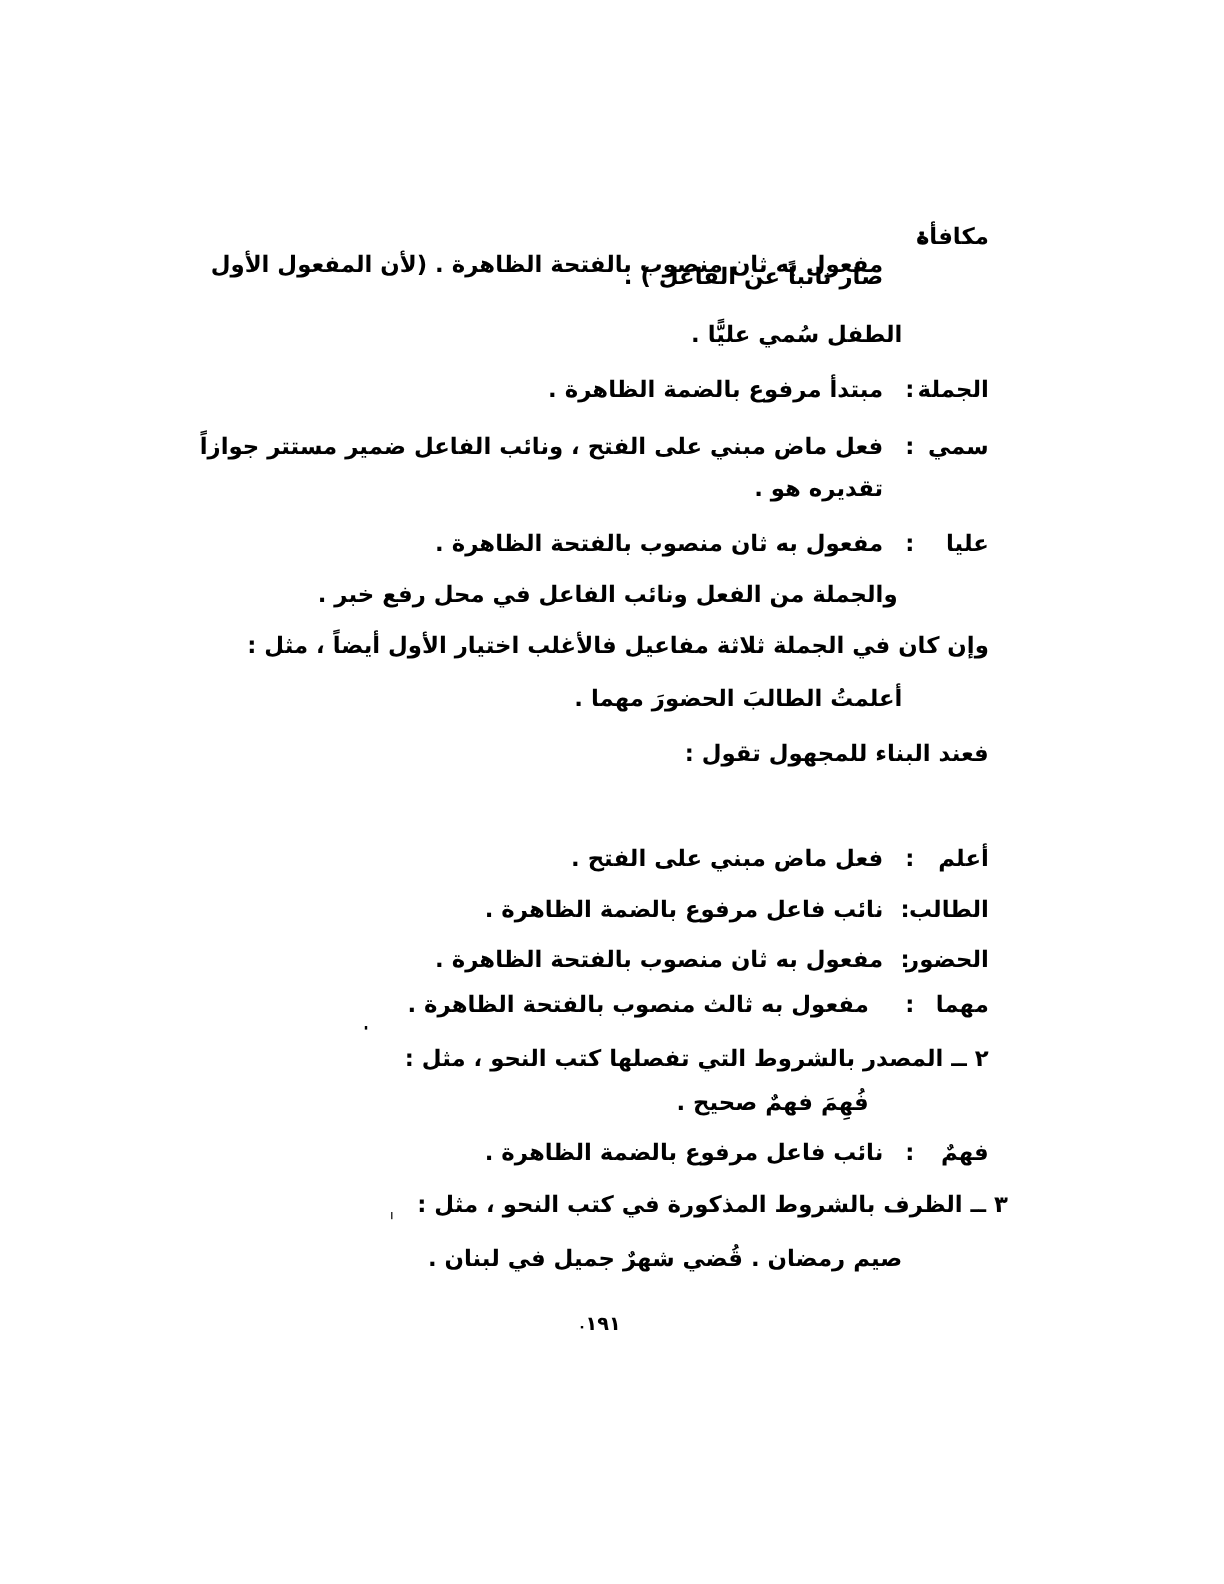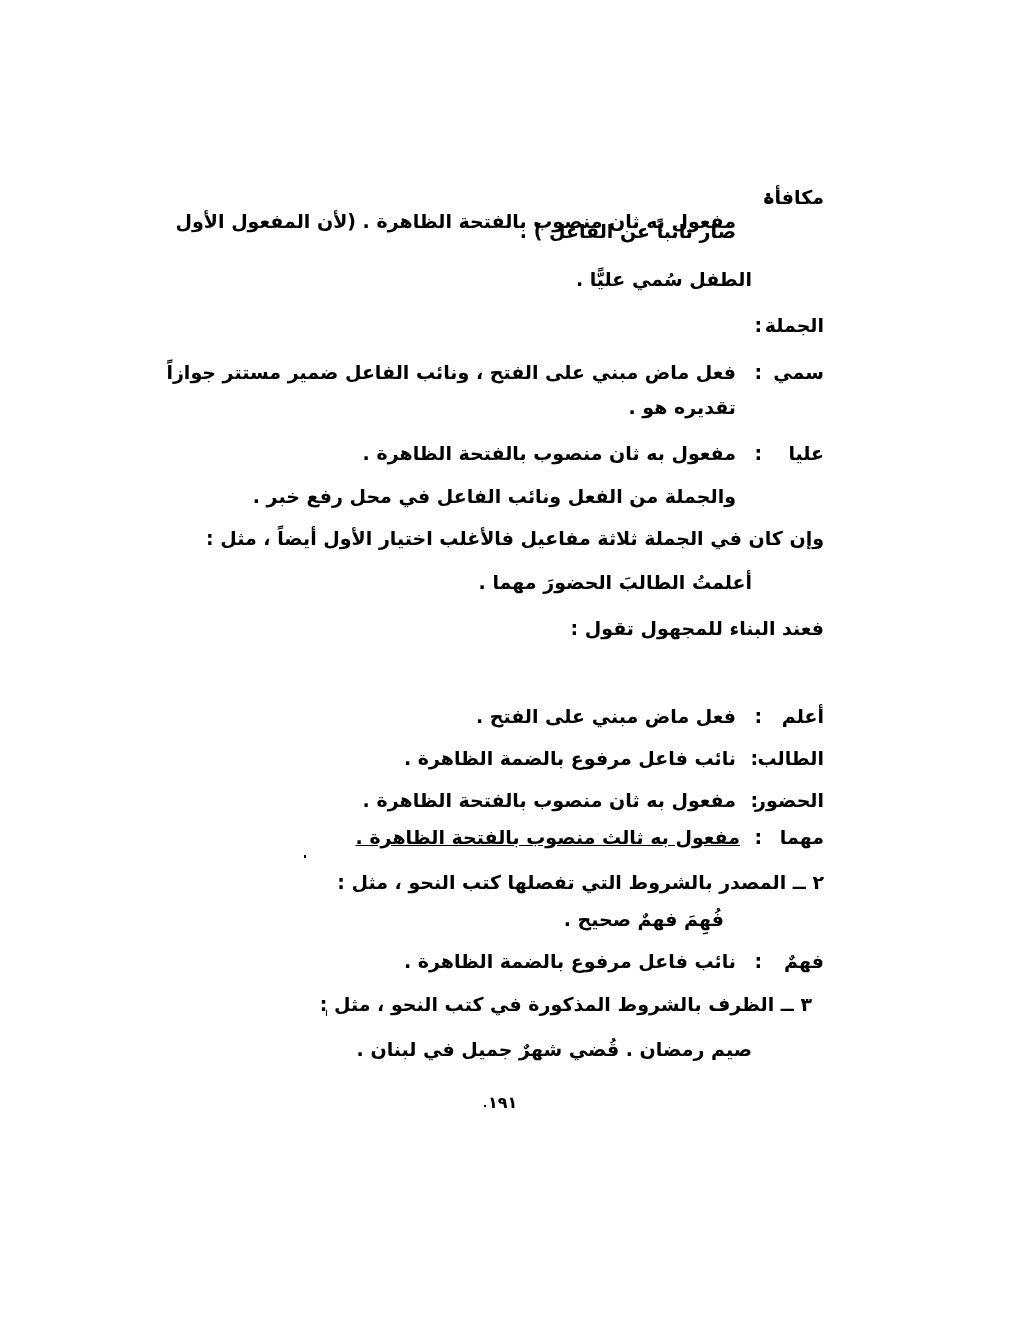--- a/index.html
+++ b/index.html
@@ -75,37 +75,38 @@
     <span class="def" style="right:88px;margin-top:24px;">مفعول به ثان منصوب بالفتحة الظاهرة . (لأن المفعول الأول</span>
   </div>
 
   <div class="line" style="right:284px; top:217px;">صار نائباً عن الفاعل ) .</div>
 
   <div class="line" style="right:268px; top:265px;">الطفل سُمي عليًّا .</div>
 
   <div class="gloss" style="right:196px; top:311px; width:560px; height:28px;">
     <span class="term">الجملة</span>
     <span class="colon" style="right:62px;">:</span>
+    <span class="def" style="right:88px;">مبتدأ مرفوع بالضمة الظاهرة .</span>
   </div>
 
   <div class="gloss" style="right:196px; top:358px; width:610px; height:28px;">
     <span class="term">سمي</span>
     <span class="colon" style="right:62px;">:</span>
     <span class="def" style="right:88px;">فعل ماض مبني على الفتح ، ونائب الفاعل ضمير مستتر جوازاً</span>
   </div>
 
   <div class="line" style="right:284px; top:393px;">تقديره هو .</div>
 
   <div class="gloss" style="right:196px; top:439px; width:560px; height:28px;">
     <span class="term">عليا</span>
     <span class="colon" style="right:62px;">:</span>
     <span class="def" style="right:88px;">مفعول به ثان منصوب بالفتحة الظاهرة .</span>
   </div>
 
-  <div class="line" style="right:284px; top:482px;text-align:center;">والجملة من الفعل ونائب الفاعل في محل رفع خبر .</div>
+  <div class="line" style="right:272px; top:482px;text-align:center;">والجملة من الفعل ونائب الفاعل في محل رفع خبر .</div>
 
   <div class="line" style="right:268px; top:568px;">أعلمتُ الطالبَ الحضورَ مهما .</div>
 
   <div class="line" style="right:196px; top:524px;">وإن كان في الجملة ثلاثة مفاعيل فالأغلب اختيار الأول أيضاً ، مثل :</div>
 
   <div class="line" style="right:196px; top:614px;">فعند البناء للمجهول تقول :</div>
 
 
   <div class="gloss" style="right:196px; top:702px; width:560px; height:28px;">
     <span class="term">أعلم</span>
@@ -121,34 +122,34 @@
 
   <div class="gloss" style="right:196px; top:786px; width:560px; height:28px;">
     <span class="term">الحضور</span>
     <span class="colon" style="right:66px;">:</span>
     <span class="def" style="right:88px;">مفعول به ثان منصوب بالفتحة الظاهرة .</span>
   </div>
 
   <div class="gloss" style="right:196px; top:823px; width:560px; height:28px;">
     <span class="term">مهما</span>
     <span class="colon" style="right:62px;">:</span>
-    <span class="def" style="right:84px;text-decoration:underline;">مفعول به ثالث منصوب بالفتحة الظاهرة .</span>
+    <span class="def" style="right:100px;">مفعول به ثالث منصوب بالفتحة الظاهرة .</span>
   </div>
 
   <div class="line" style="right:196px; top:868px;">٢ ــ المصدر بالشروط التي تفصلها كتب النحو ، مثل :</div>
 
   <div class="line" style="right:296px; top:905px;">فُهِمَ فهمٌ صحيح .</div>
 
   <div class="gloss" style="right:196px; top:947px; width:560px; height:28px;">
     <span class="term">فهمٌ</span>
     <span class="colon" style="right:62px;">:</span>
     <span class="def" style="right:88px;">نائب فاعل مرفوع بالضمة الظاهرة .</span>
   </div>
 
-  <div class="line" style="right:208px; top:990px;text-align:center;">٣ ــ الظرف بالشروط المذكورة في كتب النحو ، مثل :</div>
+  <div class="line" style="right:180px; top:990px;text-align:center;">٣ ــ الظرف بالشروط المذكورة في كتب النحو ، مثل :</div>
 
   <div class="line" style="right:268px; top:1035px;">صيم رمضان . قُضي شهرٌ جميل في لبنان .</div>
 
   <div class="page-number">١٩١</div>
 
   <div class="speck" style="left:304px; top:855px; width:2px; height:3px;"></div>
   <div class="speck" style="left:326px; top:1010px; width:1px; height:6px;"></div>
   <div class="speck" style="left:484px; top:1105px; width:2px; height:2px;"></div>
 </div>
 

